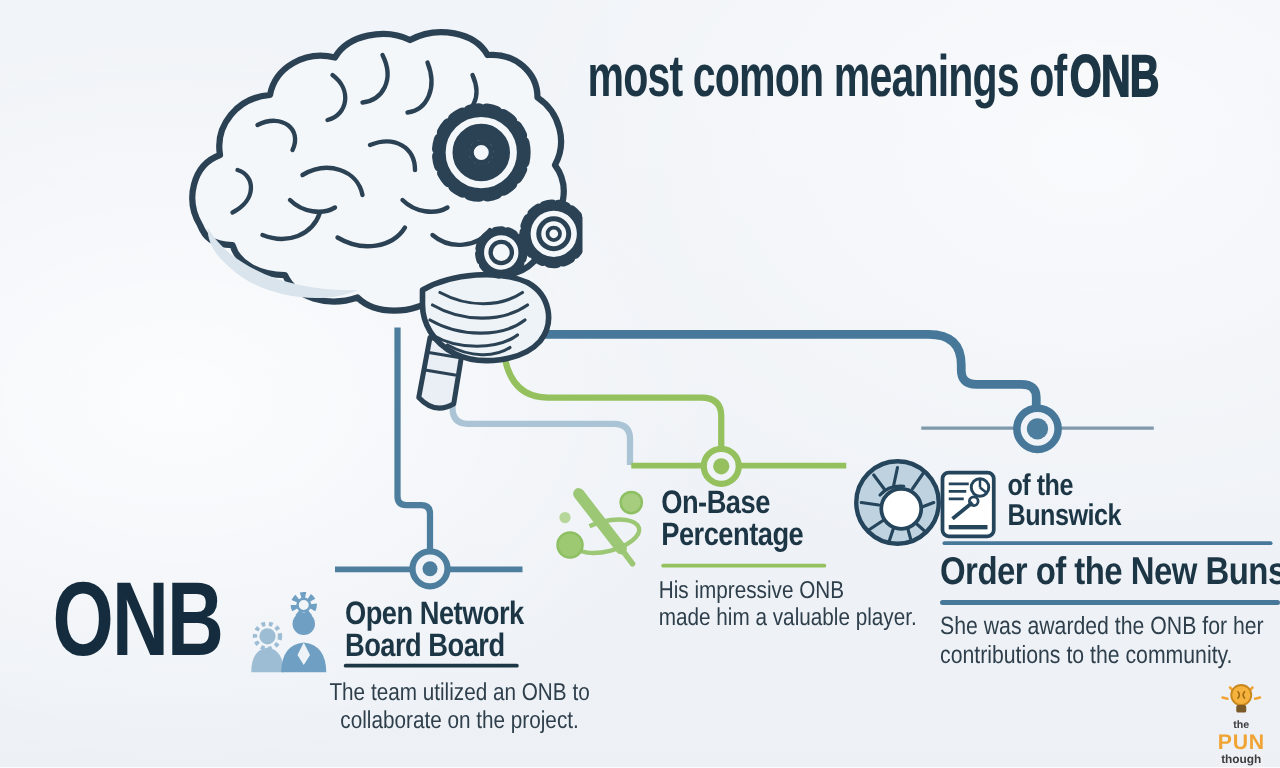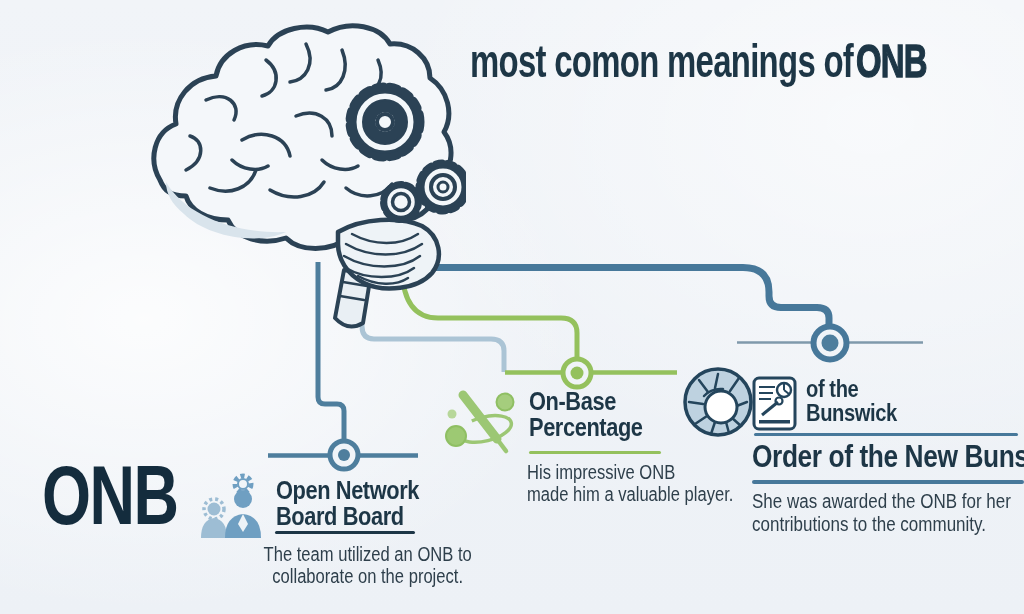--- a/index.html
+++ b/index.html
@@ -220,14 +220,25 @@
     </div>
     <div class="rule" style="left:754px;top:433px;width:264px;height:3px;background:var(--steel-dark2,#47789a)"></div>
     <div class="abs sub-h" style="left:752px;top:441px">Order of the New Bunswick</div>
     <div class="rule" style="left:752px;top:480px;width:272px;height:3.5px;background:var(--steel-dark2,#47789a)"></div>
     <div class="abs desc" style="left:752px;top:490px;font-size:20px;line-height:23px">
       <div>She was awarded the ONB for her</div>
       <div>contributions to the community.</div>
     </div>
   </div>
 
+  <div class="abs logo">
+    <svg width="58" height="30" viewBox="0 0 58 30" fill="none" style="margin:0 auto">
+      <path d="M20,6 L23,9 M38,6 L35,9 M14,14 L18,15 M44,14 L40,15" stroke="var(--logo-orange,#f0a433)" stroke-width="2" stroke-linecap="round"></path>
+      <circle cx="29" cy="12" r="8" fill="#f5b33e" stroke="#c8871f" stroke-width="1.5"></circle>
+      <path d="M26,9 Q29,12 26,15 M32,9 Q29,12 32,15" stroke="#a06a15" stroke-width="1.3" fill="none"></path>
+      <rect x="25" y="20" width="8" height="6" rx="1.5" fill="#7a5a28"></rect>
+    </svg>
+    <div class="l1">the</div>
+    <div class="l2">PUN</div>
+    <div class="l3">though</div>
+  </div>
 
 </div>
 
 </body></html>

